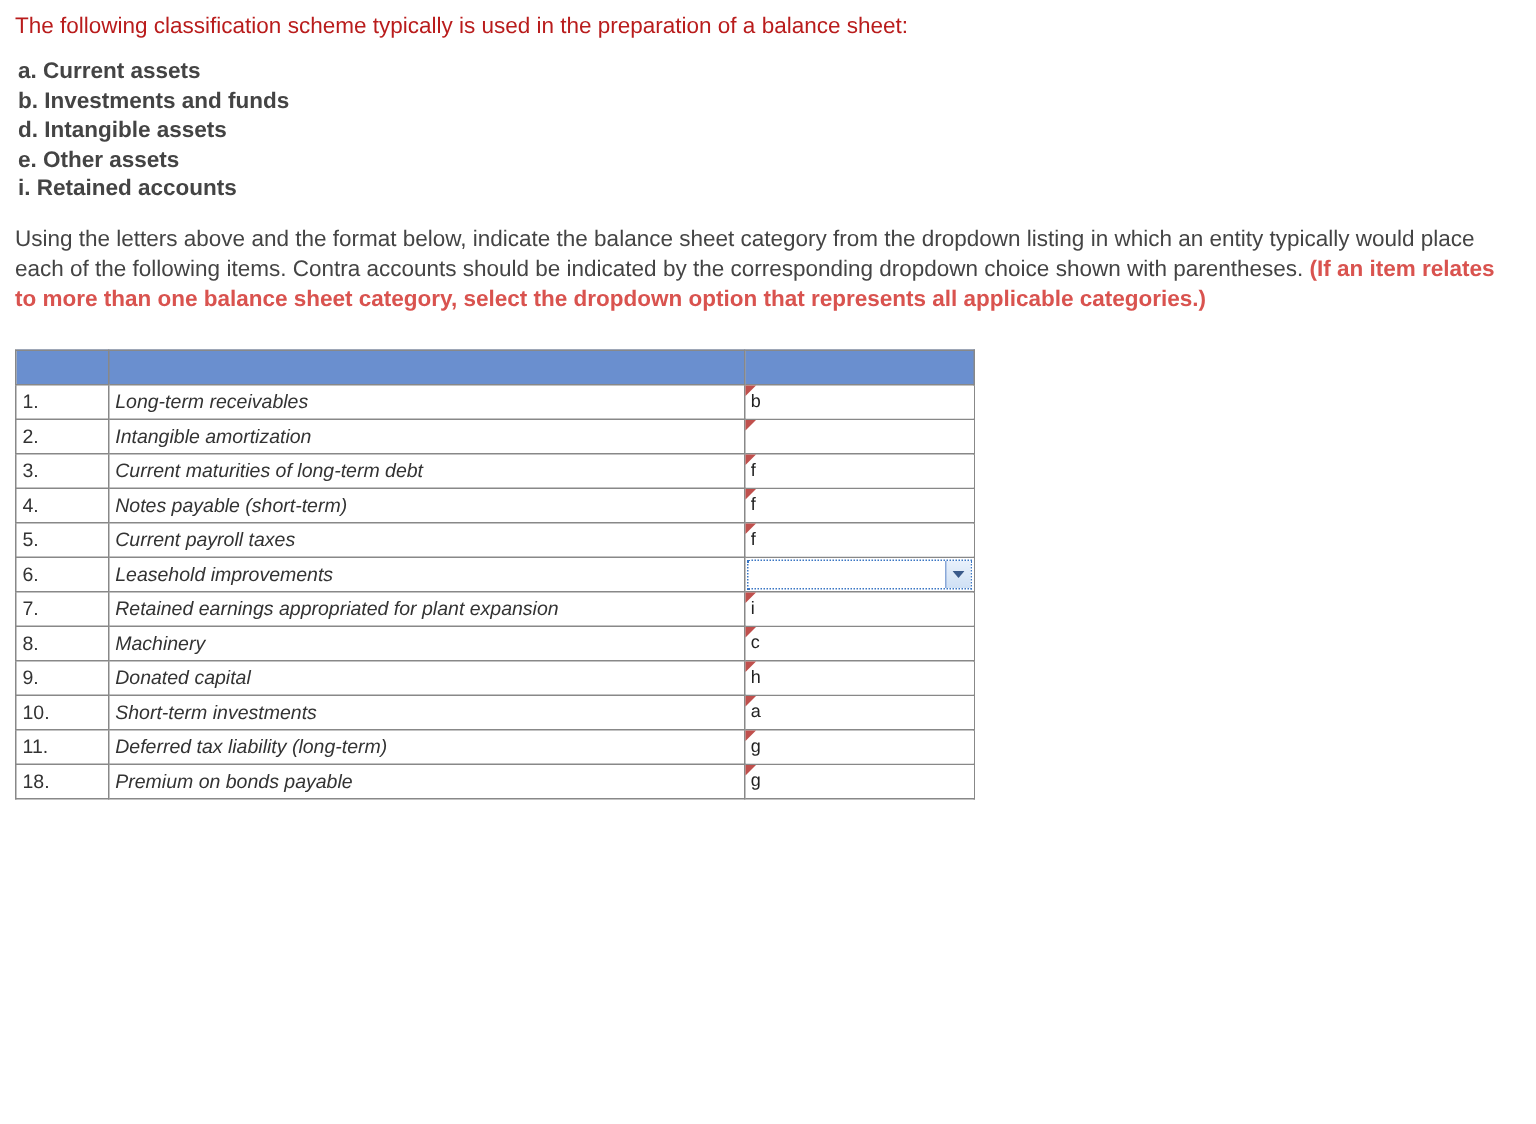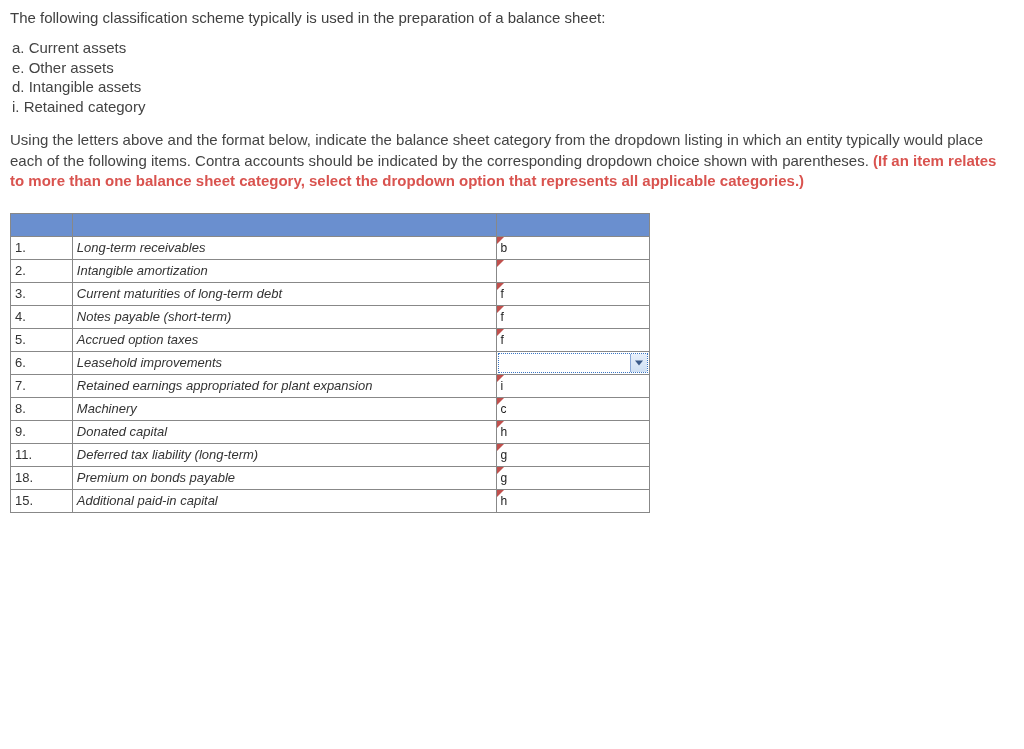--- a/index.html
+++ b/index.html
@@ -5,27 +5,28 @@
   body {
     font-family: Arial, Helvetica, sans-serif;
     font-size: 14px;
     color: #333;
     margin: 0;
     padding: 8px 10px;
     line-height: 1.35;
   }
   .intro {
     font-size: 15px;
-    color: #404040;
+    color: #b91c1c;
     margin-bottom: 10px;
   }
   .scheme-list {
     margin: 4px 0 14px 2px;
     font-size: 15px;
     color: #444;
+    font-weight: bold;
   }
   .scheme-list div {
     margin: 0;
     line-height: 1.3;
   }
   .instructions {
     font-size: 15px;
     color: #444;
     margin-bottom: 22px;
   }
@@ -106,23 +107,24 @@
     border-right: 7px solid transparent;
   }
 </style>
 </head>
 <body>
 
 <div class="intro">The following classification scheme typically is used in the preparation of a balance sheet:</div>
 
 <div class="scheme-list">
   <div>a. Current assets</div>
+  <div>b. Investments and funds</div>
+  <div>d. Intangible assets</div>
   <div>e. Other assets</div>
-  <div>d. Intangible assets</div>
-  <div>i. Retained category</div>
+  <div>i. Retained accounts</div>
 </div>
 
 <div class="instructions">
   <span>Using the letters above and the format below, indicate the balance sheet category from the dropdown listing in which an entity typically would place each of the following items. Contra accounts should be indicated by the corresponding dropdown choice shown with parentheses. </span><span class="red">(If an item relates to more than one balance sheet category, select the dropdown option that represents all applicable categories.)</span>
 </div>
 
 <table class="answer">
   <thead>
     <tr>
       <td></td>
@@ -154,21 +156,21 @@
       </tr>
       <tr>
         <td class="num">4.</td>
         <td class="desc">Notes payable (short-term)</td>
         <td class="ans corner-mark">
           <div class="ans-inner">f</div>
         </td>
       </tr>
       <tr>
         <td class="num">5.</td>
-        <td class="desc">Accrued option taxes</td>
+        <td class="desc">Current payroll taxes</td>
         <td class="ans corner-mark">
           <div class="ans-inner">f</div>
         </td>
       </tr>
       <tr>
         <td class="num">6.</td>
         <td class="desc">Leasehold improvements</td>
         <td class="ans">
           <div class="ans-active">
             <div class="ans-text"></div>
@@ -195,34 +197,34 @@
         </td>
       </tr>
       <tr>
         <td class="num">9.</td>
         <td class="desc">Donated capital</td>
         <td class="ans corner-mark">
           <div class="ans-inner">h</div>
         </td>
       </tr>
       <tr>
+        <td class="num">10.</td>
+        <td class="desc">Short-term investments</td>
+        <td class="ans corner-mark">
+          <div class="ans-inner">a</div>
+        </td>
+      </tr>
+      <tr>
         <td class="num">11.</td>
         <td class="desc">Deferred tax liability (long-term)</td>
         <td class="ans corner-mark">
           <div class="ans-inner">g</div>
         </td>
       </tr>
       <tr>
         <td class="num">18.</td>
         <td class="desc">Premium on bonds payable</td>
         <td class="ans corner-mark">
           <div class="ans-inner">g</div>
         </td>
       </tr>
-      <tr>
-        <td class="num">15.</td>
-        <td class="desc">Additional paid-in capital</td>
-        <td class="ans corner-mark">
-          <div class="ans-inner">h</div>
-        </td>
-      </tr>
     </tbody>
 </table>
 
 </body></html>

